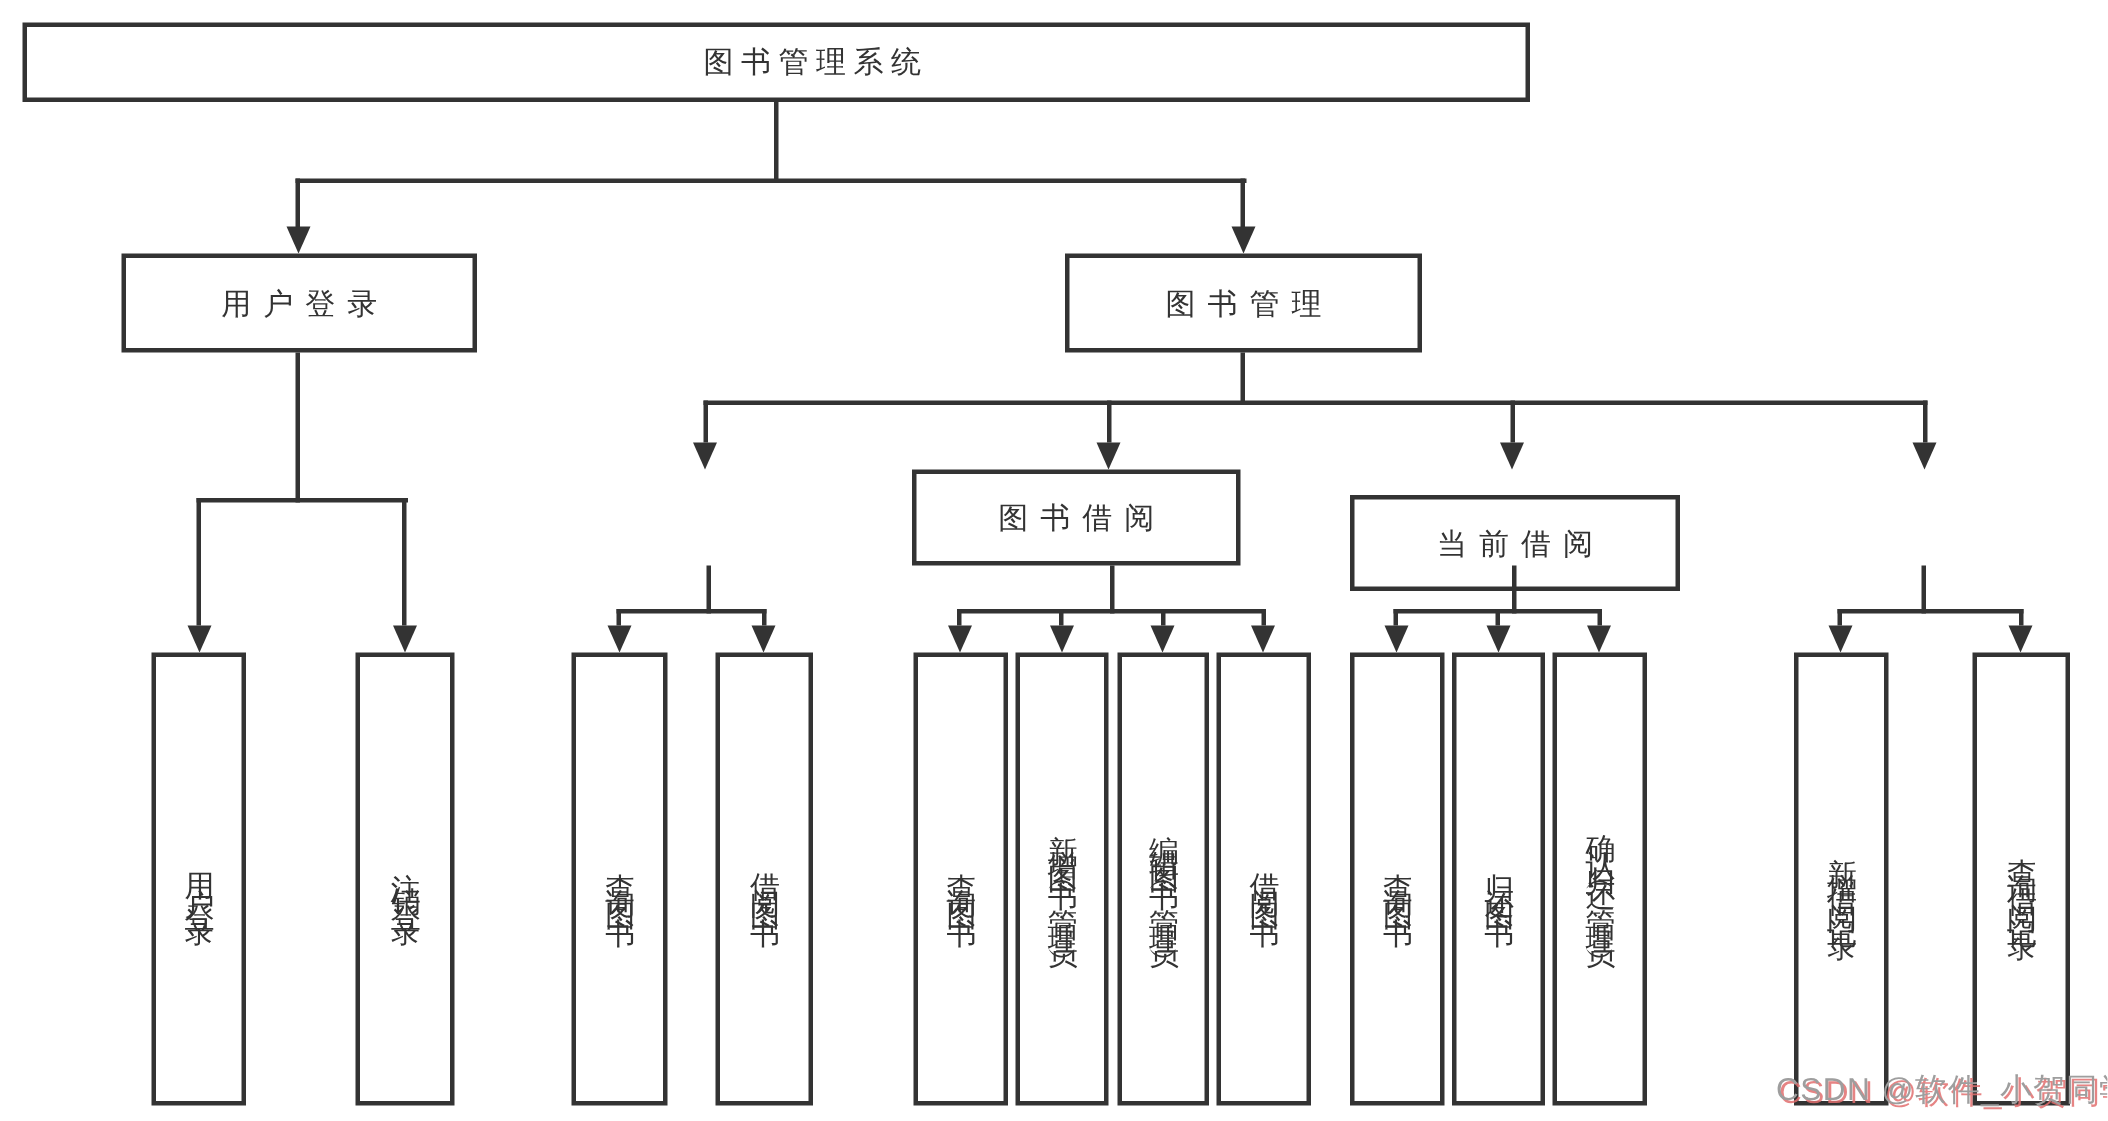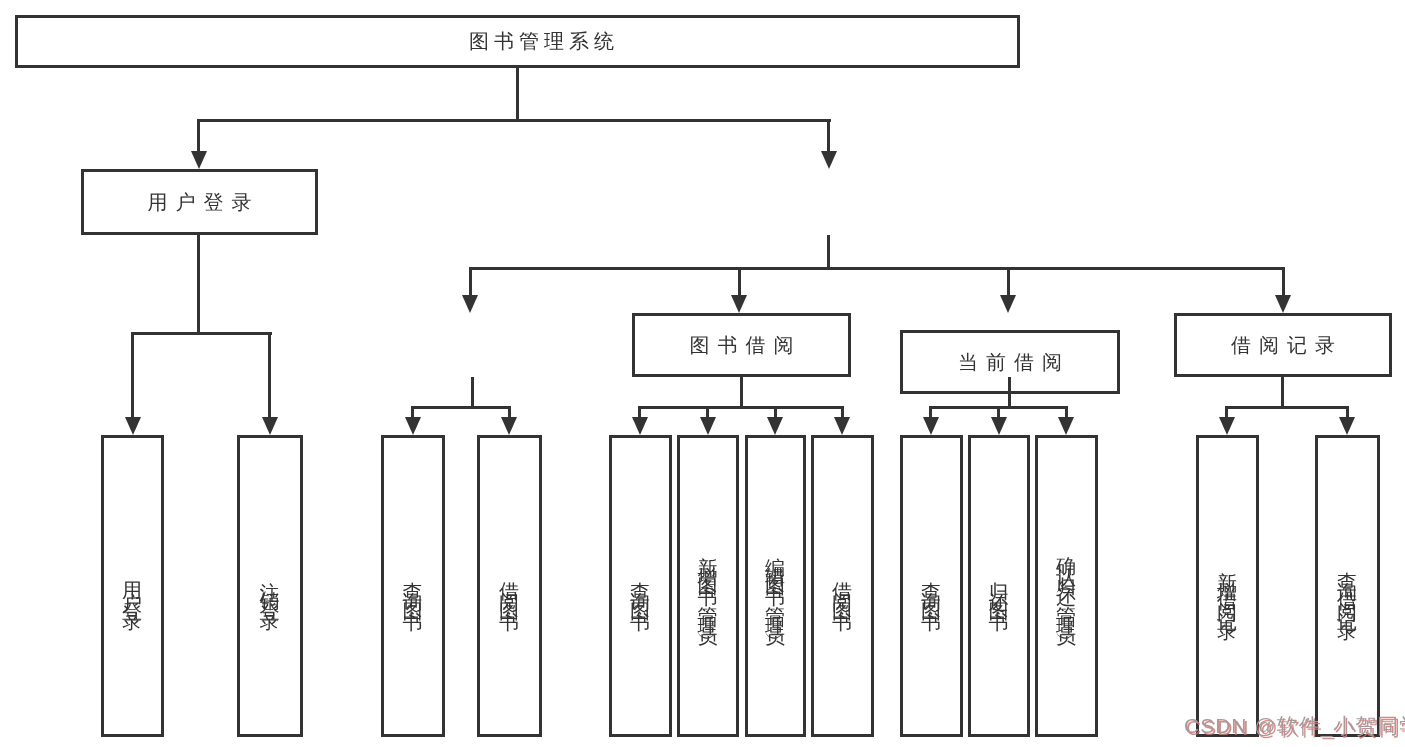--- a/index.html
+++ b/index.html
@@ -39,42 +39,42 @@
   <div class="box root" style="left:15px;top:15px;width:1005px;height:53px">图书管理系统</div>
 
   <div class="line" style="left:516px;top:68px;width:3px;height:54px"></div>
   <div class="line" style="left:197px;top:119px;width:634px;height:3px"></div>
   <div class="line" style="left:197px;top:119px;width:3px;height:33px"></div>
   <div class="arrow" style="left:191px;top:151px"></div>
   <div class="line" style="left:827px;top:119px;width:3px;height:33px"></div>
   <div class="arrow" style="left:821px;top:151px"></div>
 
   <div class="box hbox" style="left:81px;top:169px;width:237px;height:66px">用户登录</div>
+  <div class="box hbox" style="left:710px;top:169px;width:238px;height:66px">图书管理</div>
 
   <div class="line" style="left:197px;top:235px;width:3px;height:100px"></div>
   <div class="line" style="left:131px;top:332px;width:141px;height:3px"></div>
   <div class="line" style="left:131px;top:332px;width:3px;height:85px"></div>
   <div class="arrow" style="left:125px;top:417px"></div>
   <div class="line" style="left:268px;top:332px;width:3px;height:85px"></div>
   <div class="arrow" style="left:262px;top:417px"></div>
 
   <div class="line" style="left:827px;top:235px;width:3px;height:35px"></div>
   <div class="line" style="left:469px;top:267px;width:816px;height:3px"></div>
   <div class="line" style="left:469px;top:267px;width:3px;height:28px"></div>
   <div class="arrow" style="left:462px;top:295px"></div>
   <div class="line" style="left:738px;top:267px;width:3px;height:28px"></div>
   <div class="arrow" style="left:731px;top:295px"></div>
   <div class="line" style="left:1007px;top:267px;width:3px;height:28px"></div>
   <div class="arrow" style="left:1000px;top:295px"></div>
   <div class="line" style="left:1282px;top:267px;width:3px;height:28px"></div>
   <div class="arrow" style="left:1275px;top:295px"></div>
 
-  <div class="box hbox" style="left:632px;top:313px;width:219px;height:64px">图书借阅</div>
+  <div class="box hbox" style="left:608px;top:313px;width:219px;height:64px">图书借阅</div>
   <div class="box hbox" style="left:900px;top:330px;width:220px;height:64px">当前借阅</div>
-  <div class="box hbox" style="left:1174px;top:313px;width:218px;height:64px">借阅记录</div>
 
   <div class="line" style="left:471px;top:377px;width:3px;height:32px"></div>
   <div class="line" style="left:411px;top:406px;width:100px;height:3px"></div>
   <div class="line" style="left:411px;top:406px;width:3px;height:11px"></div>
   <div class="arrow" style="left:405px;top:417px"></div>
   <div class="line" style="left:508px;top:406px;width:3px;height:11px"></div>
   <div class="arrow" style="left:501px;top:417px"></div>
 
   <div class="line" style="left:740px;top:377px;width:3px;height:32px"></div>
   <div class="line" style="left:638px;top:406px;width:206px;height:3px"></div>

